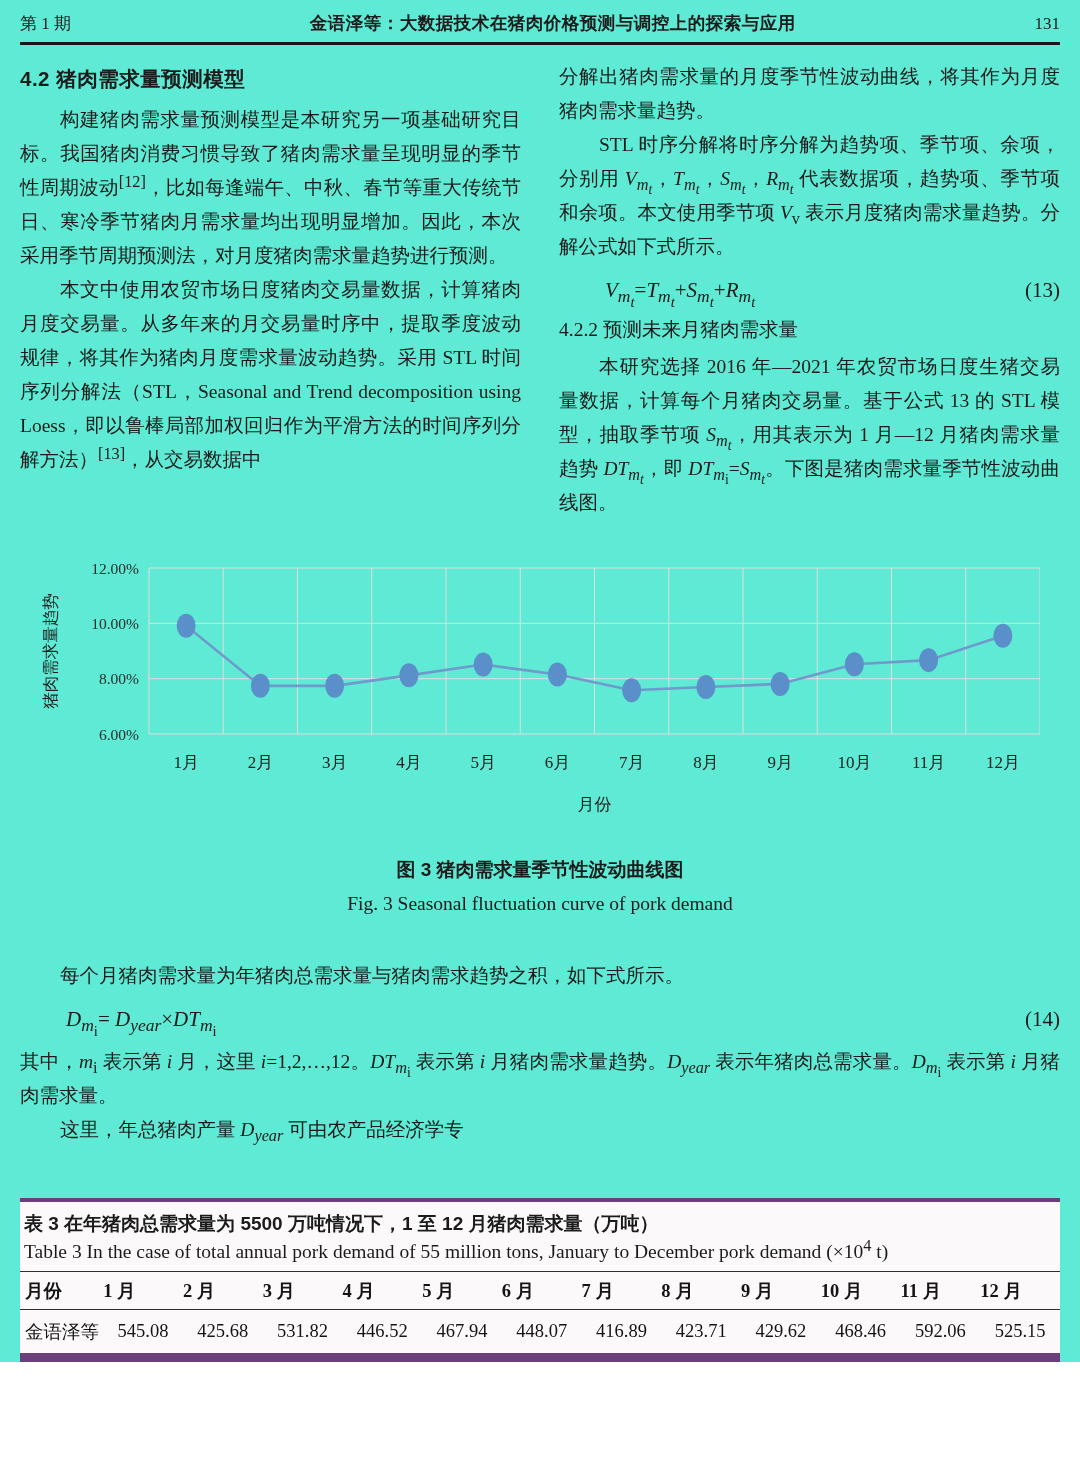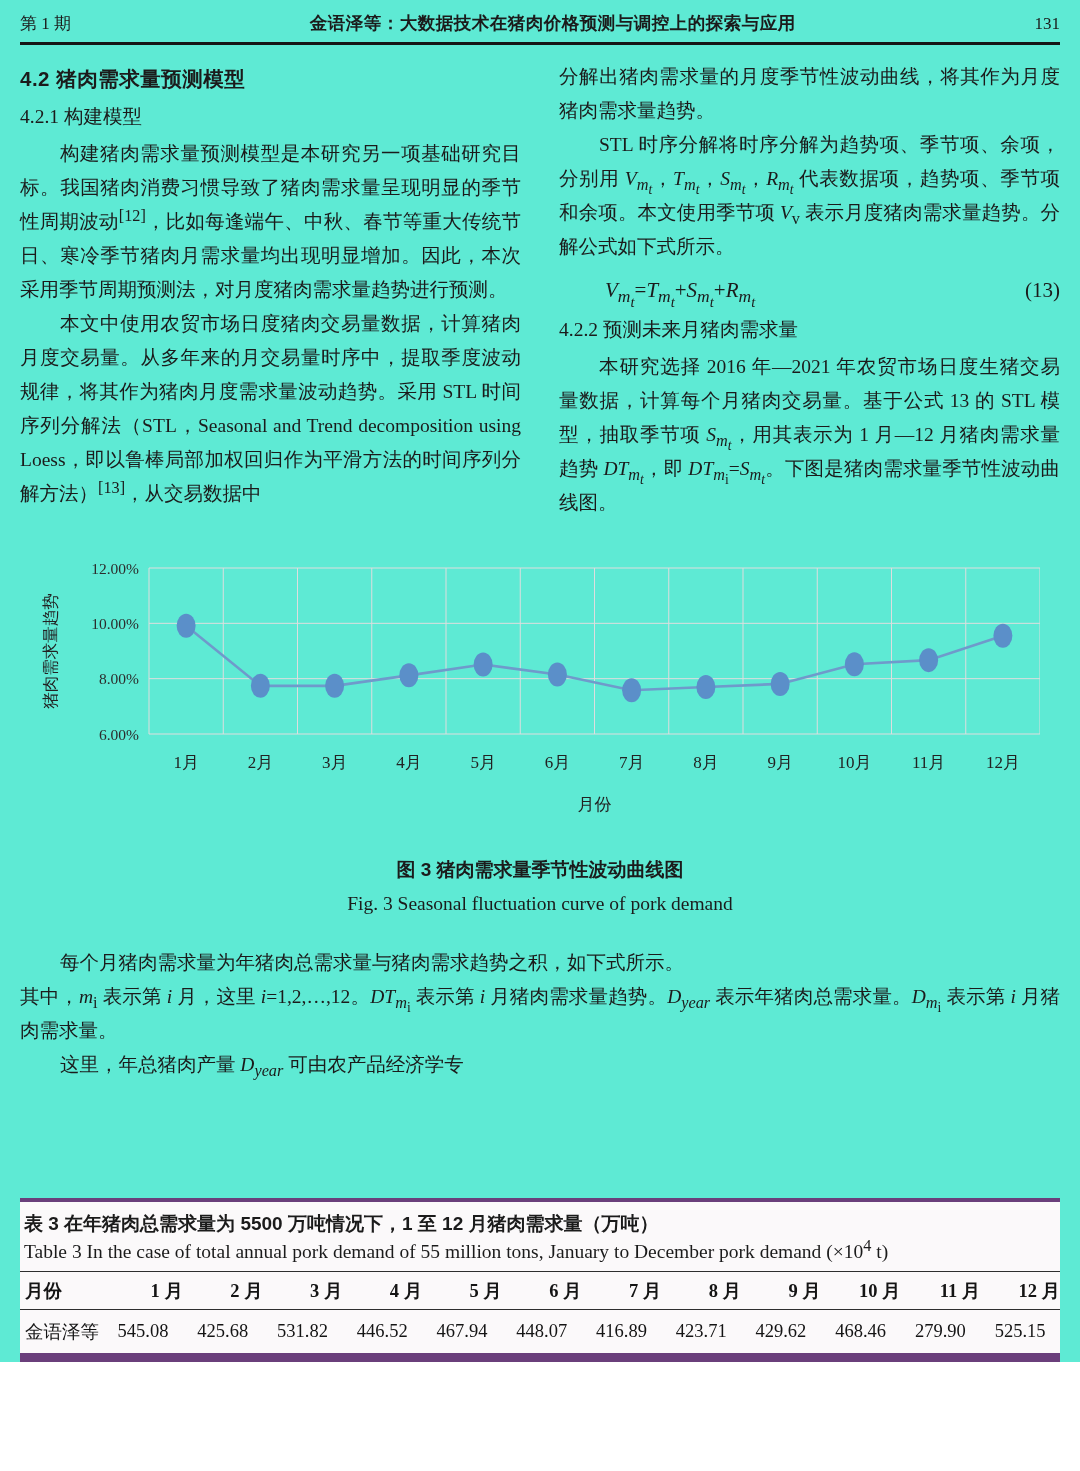--- a/index.html
+++ b/index.html
@@ -24,29 +24,29 @@
   .formula{display:flex;align-items:baseline;margin:9px 0 9px 46px;font-size:21px;}
   .formula .f-body{flex:1;}
   
   .chart-wrap{margin:24px auto 0 auto;width:1000px;}
   svg text.tick{font:15.5px "Liberation Serif",serif;fill:#2c2c2c;}
   svg text.xlab{font:17px "Liberation Serif",serif;fill:#222222;}
   svg text.ytitle{font:16.5px "Liberation Serif",serif;fill:#222222;}
   svg text.xtitle{font:17px "Liberation Serif",serif;fill:#222222;}
   .fig-cap-zh{text-align:center;font:700 19px "Liberation Sans",sans-serif;margin-top:24px;}
   .fig-cap-en{text-align:center;font:19.5px "Liberation Serif",serif;margin-top:10px;}
-  .cols2{margin-top:31px;}
+  .cols2{margin-top:44px;}
   
   .table-block{margin-top:auto;background:#fbf9fa;}
   .t-rule-top{height:4px;}
   .tb-cap-zh{font:700 19px "Liberation Sans",sans-serif;margin:9px 0 0 4px;}
   .tb-cap-en{font:19.5px "Liberation Serif",serif;margin:4px 0 0 4px;}
   table.demand{width:100%;border-collapse:collapse;table-layout:fixed;margin-top:8px;
     font-family:"Liberation Serif",serif;font-size:18.5px;color:#141414;}
-  table.demand th{font-weight:700;height:37px;text-align:right;
+  table.demand th{font-weight:700;height:37px;text-align:left;
     border-top:1.5px solid #2e2e2e;border-bottom:1.2px solid #2e2e2e;padding:0;}
   table.demand td{height:43px;text-align:center;font-weight:400;padding:0;}
   table.demand th:first-child,table.demand td:first-child{text-align:left;padding-left:5px;}
   .t-rule-bottom{height:9px;}
   sub sub, sub{line-height:0;}
   sup{line-height:0;}
 </style>
 </head>
 <body>
 
@@ -55,21 +55,20 @@
   <div class="running-head">
     <span class="rh-side">第 1 期</span>
     <span class="rh-center">金语泽等：大数据技术在猪肉价格预测与调控上的探索与应用</span>
     <span class="rh-side">131</span>
   </div>
   <hr class="head-rule">
 
   <div class="cols">
     <div class="col">
       <div class="sec-h1">4.2  猪肉需求量预测模型</div>
-      <div class="sec-h2">4.2.1  构建模型</div>
       <p>构建猪肉需求量预测模型是本研究另一项基础研究目标。我国猪肉消费习惯导致了猪肉需求量呈现明显的季节性周期波动<sup>[12]</sup>，比如每逢端午、中秋、春节等重大传统节日、寒冷季节猪肉月需求量均出现明显增加。因此，本次采用季节周期预测法，对月度猪肉需求量趋势进行预测。</p>
       <p>本文中使用农贸市场日度猪肉交易量数据，计算猪肉月度交易量。从多年来的月交易量时序中，提取季度波动规律，将其作为猪肉月度需求量波动趋势。采用 STL 时间序列分解法（STL，Seasonal and Trend decomposition using Loess，即以鲁棒局部加权回归作为平滑方法的时间序列分解方法）<sup>[13]</sup>，从交易数据中</p>
     </div>
     <div class="col">
       <p class="cont">分解出猪肉需求量的月度季节性波动曲线，将其作为月度猪肉需求量趋势。</p>
       <p>STL 时序分解将时序分解为趋势项、季节项、余项，分别用 <i>V</i><sub><i>m</i><sub><i>t</i></sub></sub>，<i>T</i><sub><i>m</i><sub><i>t</i></sub></sub>，<i>S</i><sub><i>m</i><sub><i>t</i></sub></sub>，<i>R</i><sub><i>m</i><sub><i>t</i></sub></sub> 代表数据项，趋势项、季节项和余项。本文使用季节项 <i>V</i><sub>v</sub> 表示月度猪肉需求量趋势。分解公式如下式所示。</p>
       <div class="formula">
         <span class="f-body"><i>V</i><sub><i>m</i><sub><i>t</i></sub></sub>=<i>T</i><sub><i>m</i><sub><i>t</i></sub></sub>+<i>S</i><sub><i>m</i><sub><i>t</i></sub></sub>+<i>R</i><sub><i>m</i><sub><i>t</i></sub></sub></span>
         <span class="f-num">(13)</span>
       </div>
@@ -129,20 +128,24 @@
         <text x="16" y="107" text-anchor="middle" class="ytitle" transform="rotate(-90 16 107)">猪肉需求量趋势</text>
         <text x="554.5" y="266" text-anchor="middle" class="xtitle">月份</text>
       </svg>
   </div>
   <div class="fig-cap-zh">图 3  猪肉需求量季节性波动曲线图</div>
   <div class="fig-cap-en">Fig. 3   Seasonal fluctuation curve of pork demand</div>
 
   <div class="cols cols2">
     <div class="col">
       <p>每个月猪肉需求量为年猪肉总需求量与猪肉需求趋势之积，如下式所示。</p>
+      <div class="formula">
+        <span class="f-body"><i>D</i><sub><i>m</i><sub>i</sub></sub>= <i>D</i><sub><i>year</i></sub>×<i>DT</i><sub><i>m</i><sub>i</sub></sub></span>
+        <span class="f-num">(14)</span>
+      </div>
       <p class="cont">其中，<i>m</i><sub>i</sub> 表示第 <i>i</i> 月，这里 <i>i</i>=1,2,…,12。<i>DT</i><sub><i>m</i><sub>i</sub></sub> 表示第 <i>i</i> 月猪肉需求量趋势。<i>D</i><sub><i>year</i></sub> 表示年猪肉总需求量。<i>D</i><sub><i>m</i><sub>i</sub></sub> 表示第 <i>i</i> 月猪肉需求量。</p>
       <p>这里，年总猪肉产量 <i>D</i><sub><i>year</i></sub> 可由农产品经济学专</p>
     </div>
   </div>
 
   <div class="table-block">
     <div class="t-rule-top" style="background: rgb(106, 63, 123);"></div>
     <div class="tb-cap-zh">表 3  在年猪肉总需求量为 5500 万吨情况下，1 至 12 月猪肉需求量（万吨）</div>
     <div class="tb-cap-en">Table 3   In the case of total annual pork demand of 55 million tons, January to December pork demand (×10<sup>4</sup> t)</div>
     <table class="demand">
@@ -184,21 +187,21 @@
             <td>545.08</td>
             <td>425.68</td>
             <td>531.82</td>
             <td>446.52</td>
             <td>467.94</td>
             <td>448.07</td>
             <td>416.89</td>
             <td>423.71</td>
             <td>429.62</td>
             <td>468.46</td>
-            <td>279.90</td>
+            <td>592.06</td>
             <td>525.15</td>
           </tr>
         </tbody>
     </table>
     <div class="t-rule-bottom" style="background: rgb(106, 63, 123);"></div>
   </div>
 
 </div>
 
 </body></html>

